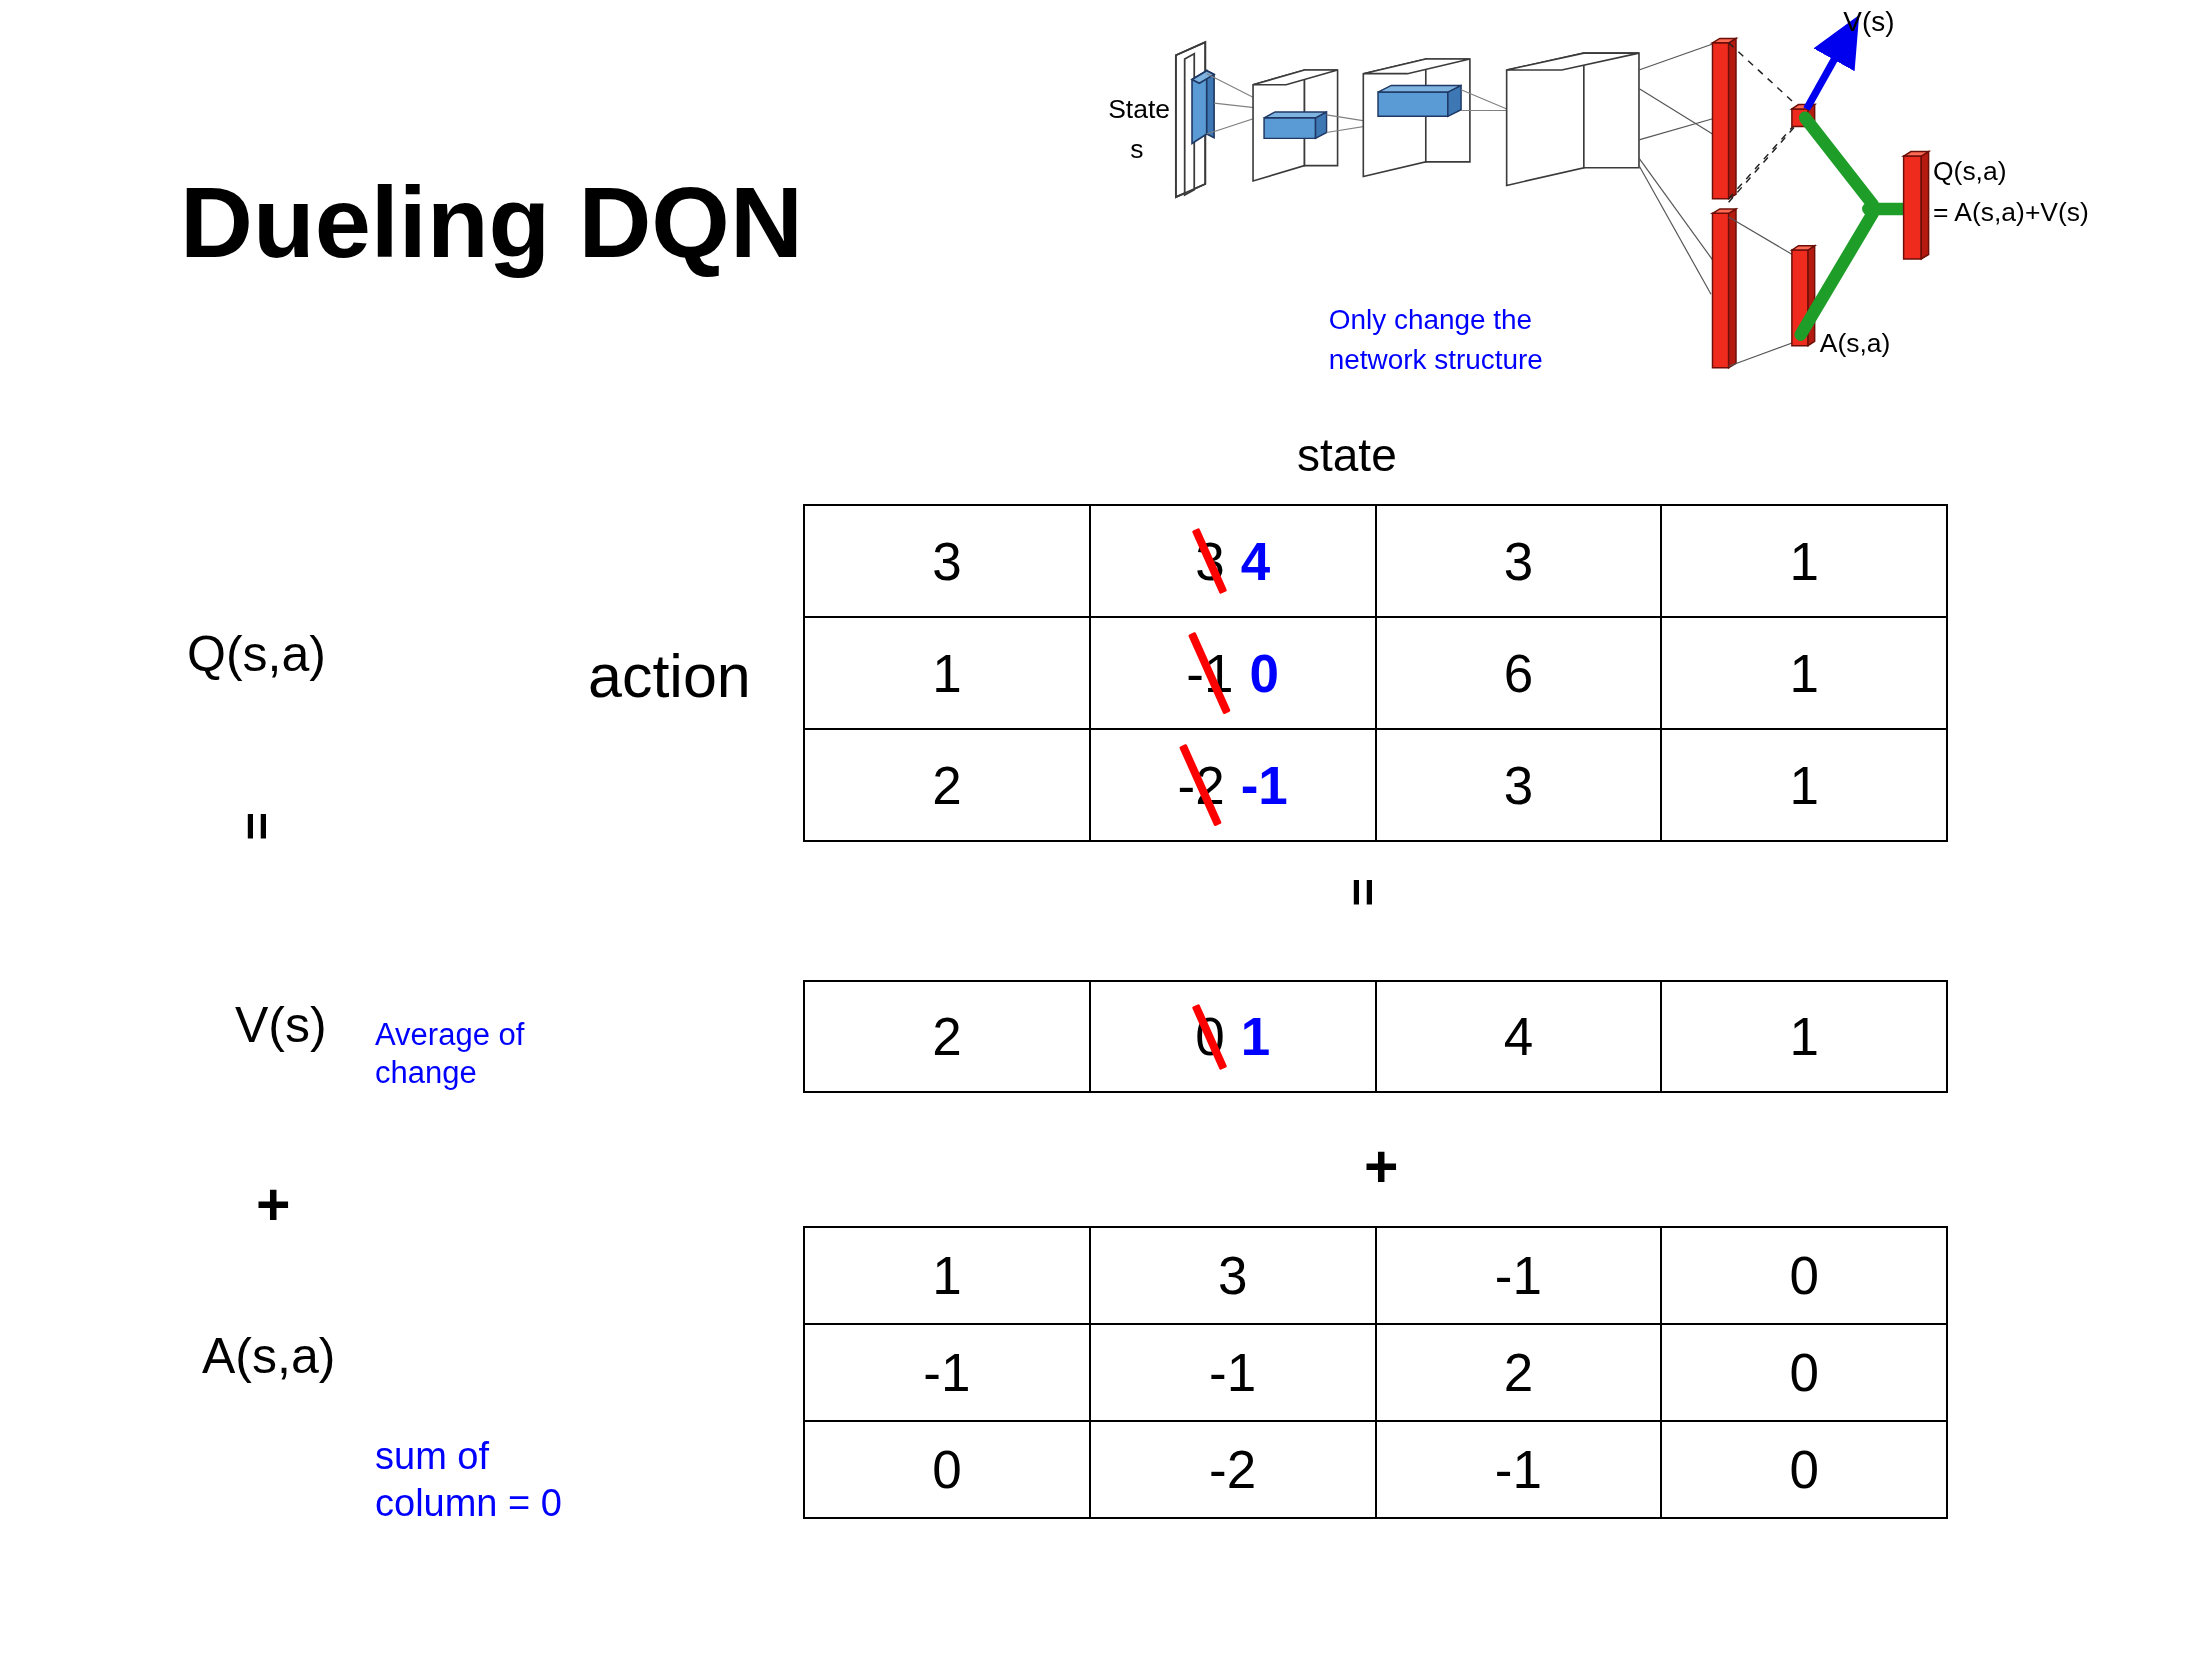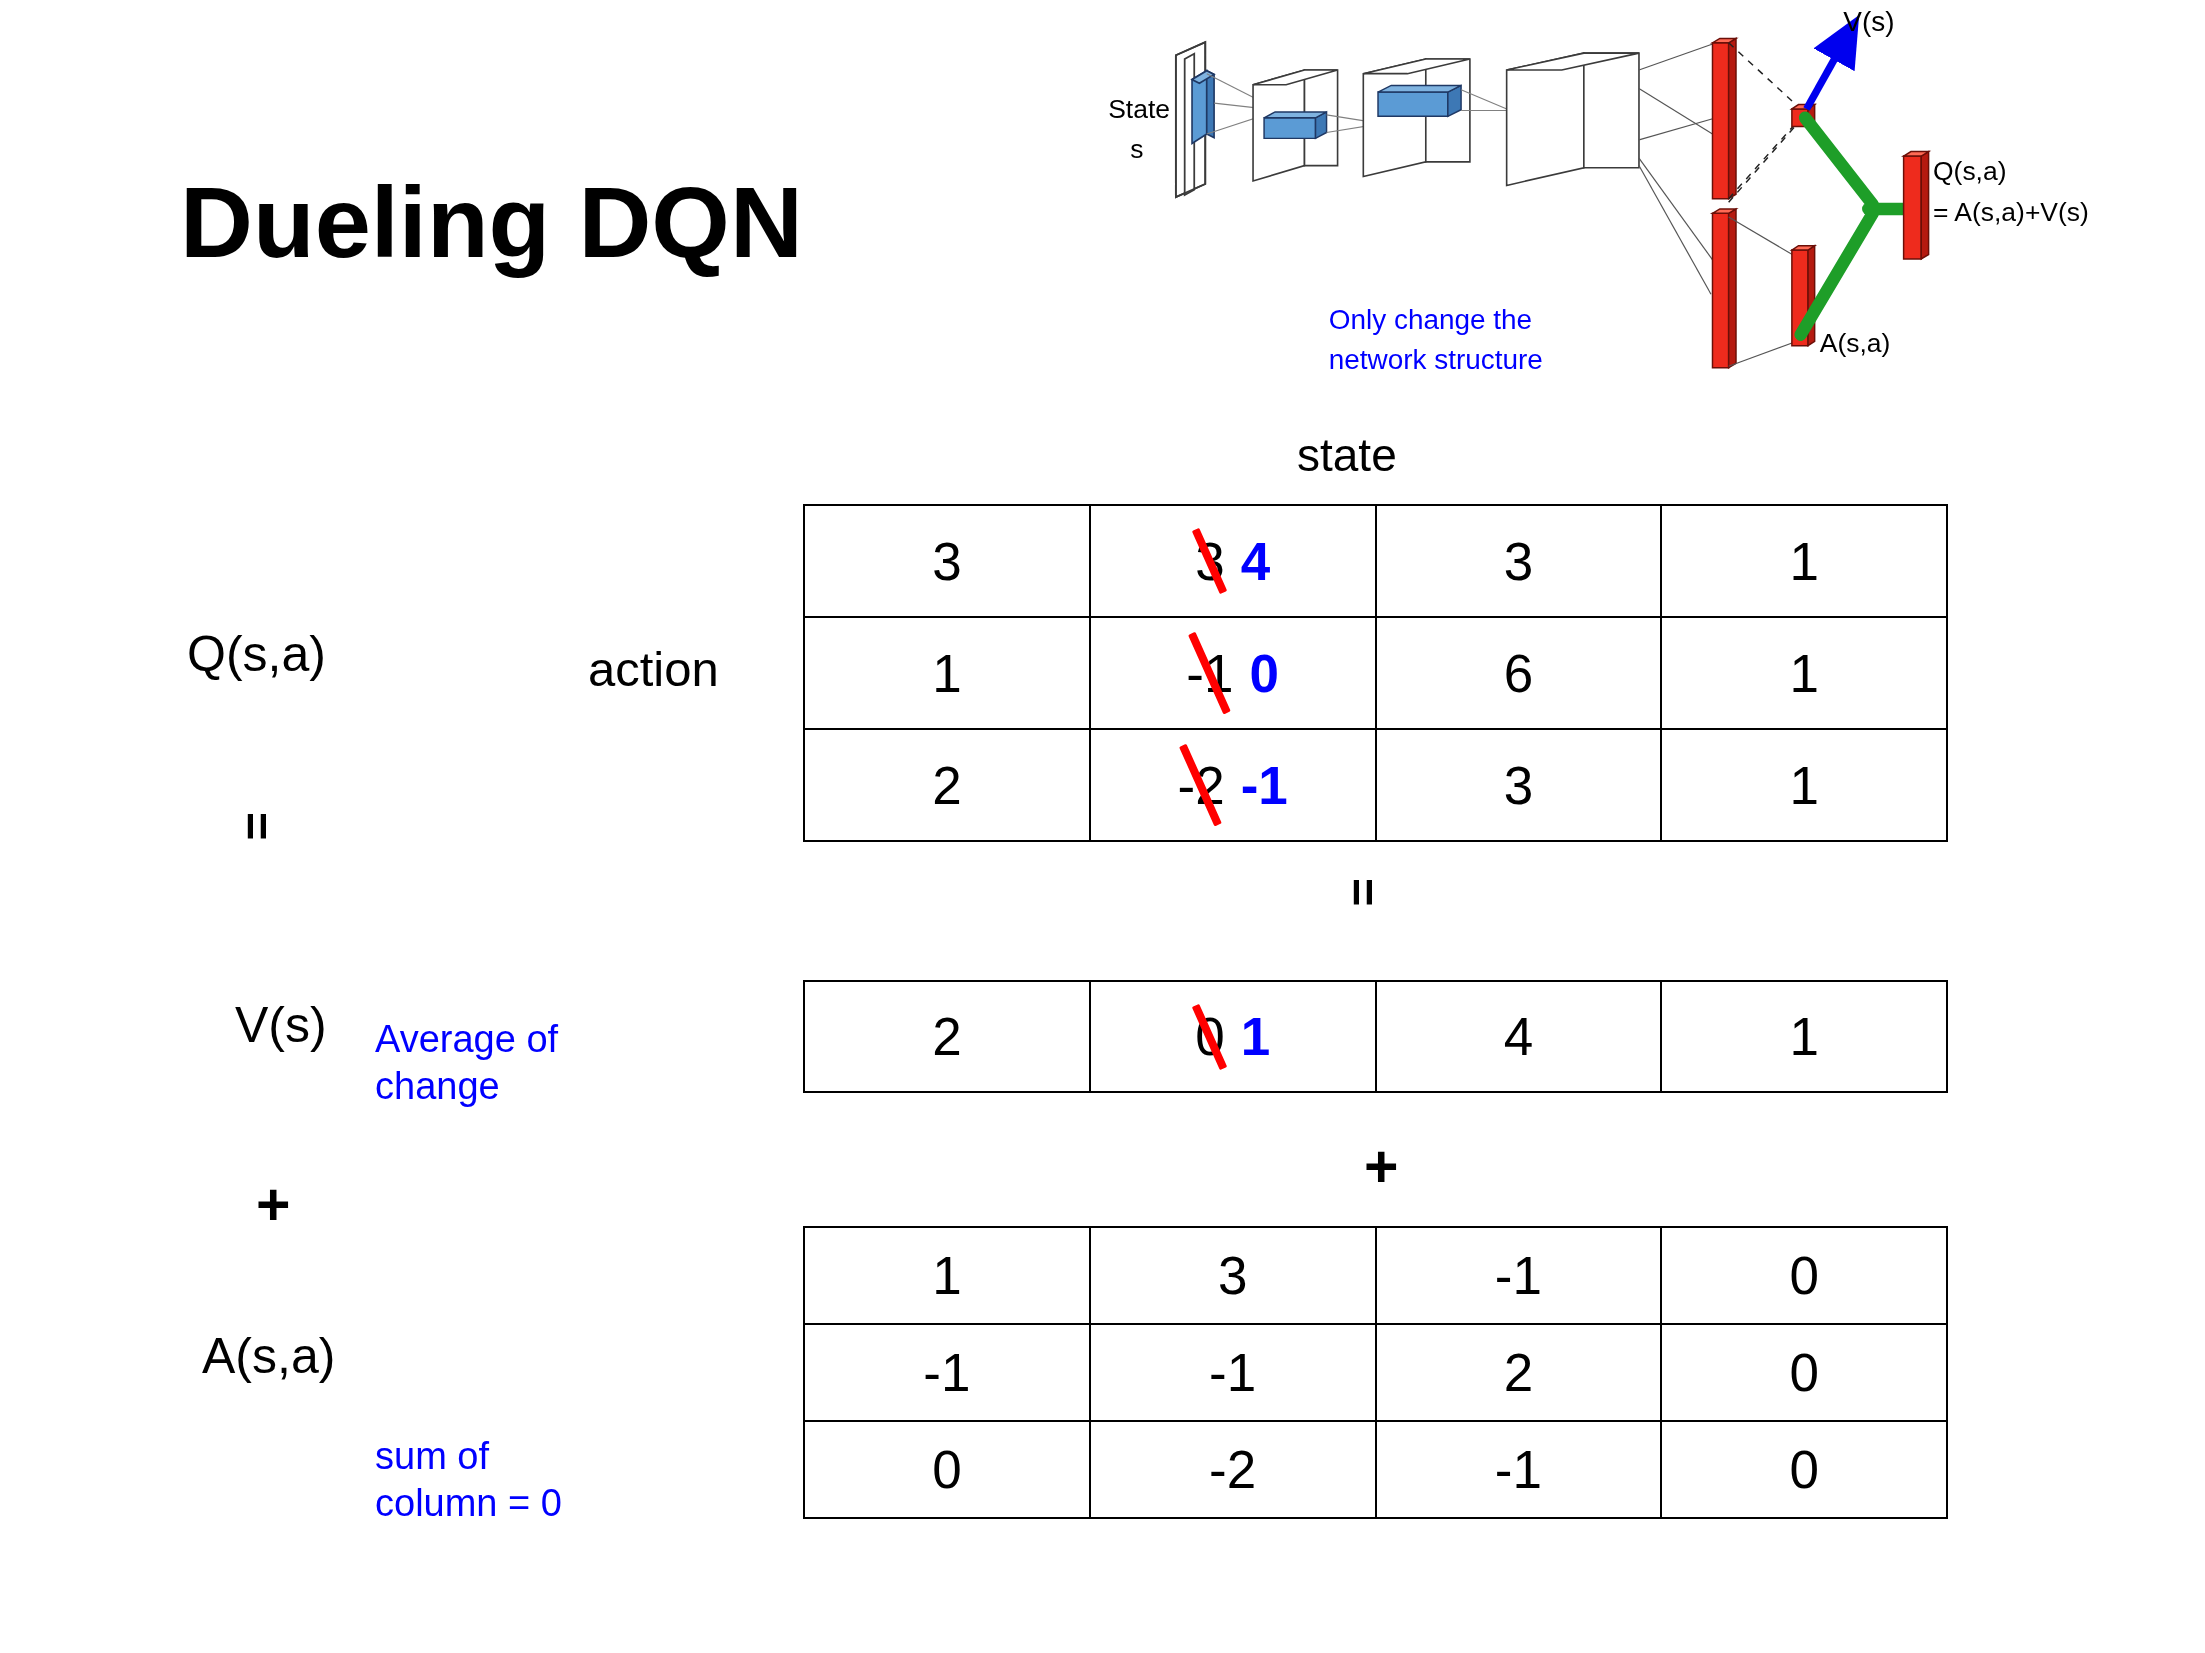--- a/index.html
+++ b/index.html
@@ -31,25 +31,25 @@
     left:1095px; top:0px;
     width:1110px; height:412px;
   }
   #network-diagram svg { display:block; width:100%; height:100%; }
 
   
   .lbl { position:absolute; white-space:nowrap; color:#000; }
 
   #state-header { left:1297px; top:428px; font-size:46px; }
   #q-label      { left:187px;  top:625px;  font-size:50px; }
-  #action-label { left:588px;  top:641px;  font-size:49px; }
+  #action-label { left:588px;  top:641px;  font-size:61px; }
   #v-label      { left:235px;  top:996px; font-size:50px; }
   #a-label      { left:202px;  top:1327px; font-size:50px; }
 
-  #avg-note { position:absolute; left:375px; top:1016px; font-size:38px;
+  #avg-note { position:absolute; left:375px; top:1016px; font-size:31px;
               color:#0000FF; line-height:1.24; white-space:nowrap; }
   #sum-note { position:absolute; left:375px; top:1433px; font-size:38px;
               color:#0000FF; line-height:1.24; white-space:nowrap; }
 
   
   .eq-rot {
     position:absolute;
     font-size:49px; font-weight:700;
     transform:rotate(90deg);
     transform-origin:center center;

